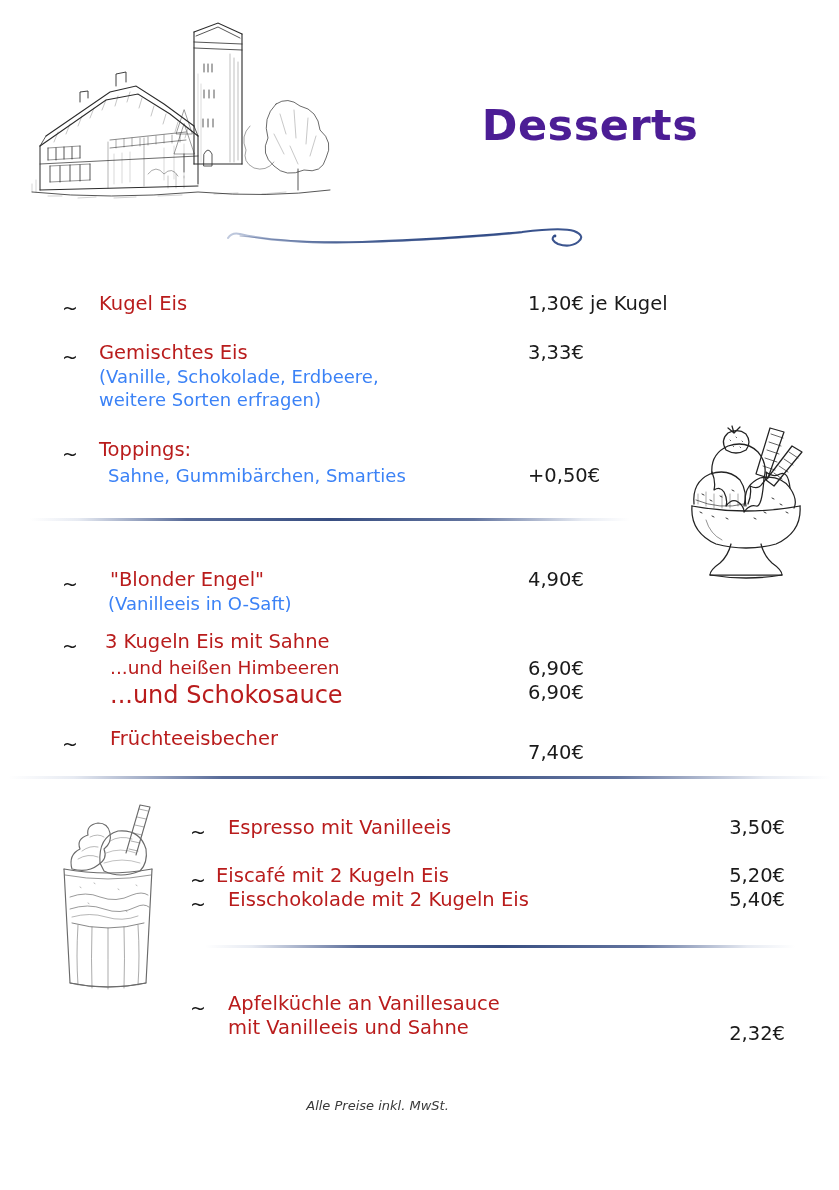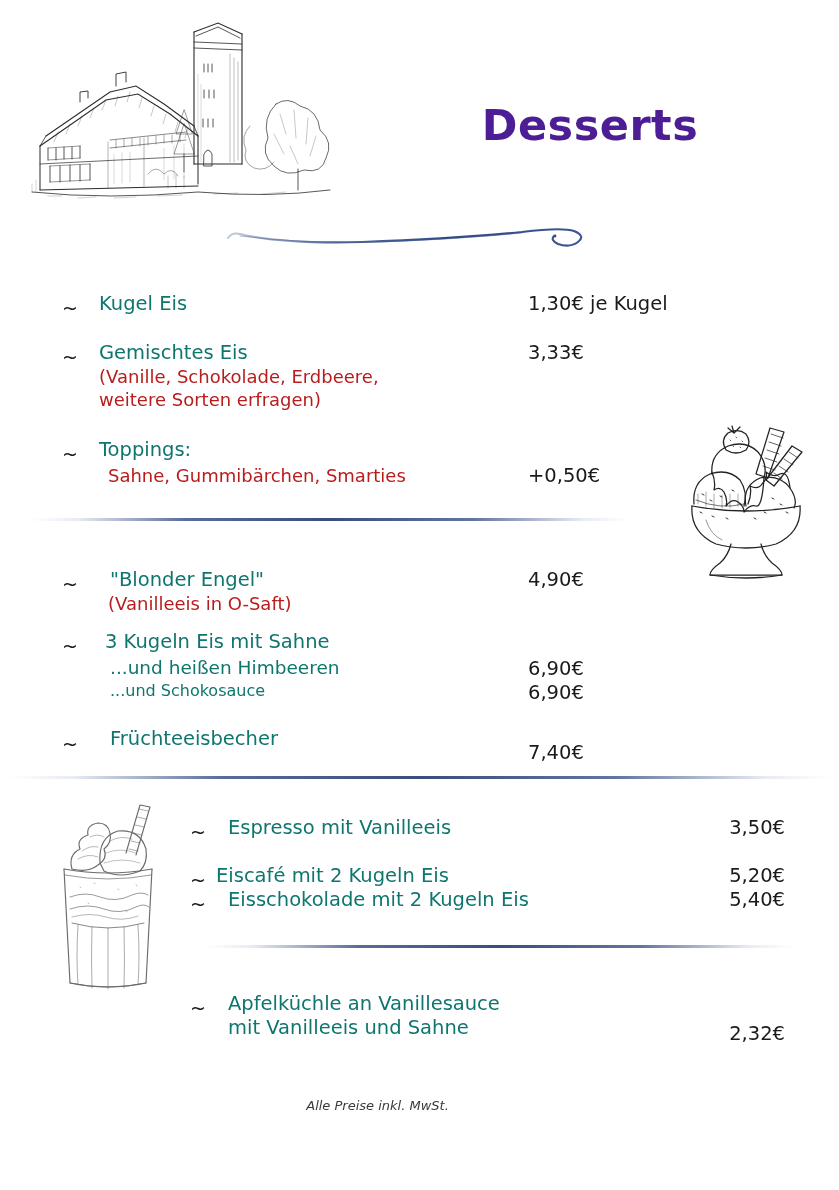--- a/index.html
+++ b/index.html
@@ -76,28 +76,28 @@
     position: absolute;
     font-size: 19px;
     color: #1a1a1a;
     line-height: 1;
   }
   .item-name {
     position: absolute;
     font-size: 19.5px;
     line-height: 1.22;
     white-space: pre;
-    color: #0f766e;
+    color: #b91c1c;
   }
   .item-sub {
     position: absolute;
     font-size: 18px;
     line-height: 1.25;
     white-space: pre;
-    color: #b91c1c;
+    color: #3b82f6;
   }
   .price {
     position: absolute;
     font-size: 19.5px;
     line-height: 1.22;
     white-space: pre;
     color: #1a1a1a;
   }
   .price-right {
     text-align: right;
@@ -247,21 +247,21 @@
     <span class="price" style="left:528px; top:10px;">4,90€</span>
   </div>
 
   <div class="menu-row">
     <span class="tilde" style="left:62px; top:79px;">~</span>
     <span class="item-name" style="left:105px; top:72px;">3 Kugeln Eis mit Sahne</span>
 
     <span class="item-name" style="left:110px; top:99px; font-size:18.5px;">...und heißen Himbeeren</span>
     <span class="price" style="left:528px; top:99px;">6,90€</span>
 
-    <span class="item-name" style="left:110px; top:123px; font-size:16px;">...und Schokosauce</span>
+    <span class="item-name" style="left:110px; top:123px; font-size:24px;">...und Schokosauce</span>
     <span class="price" style="left:528px; top:123px;">6,90€</span>
   </div>
 
   <div class="menu-row">
     <span class="tilde" style="left:62px; top:177px;">~</span>
     <span class="item-name" style="left:110px; top:169px;">Früchteeisbecher</span>
     <span class="price" style="left:528px; top:183px;">7,40€</span>
   </div>
 </div>
 

